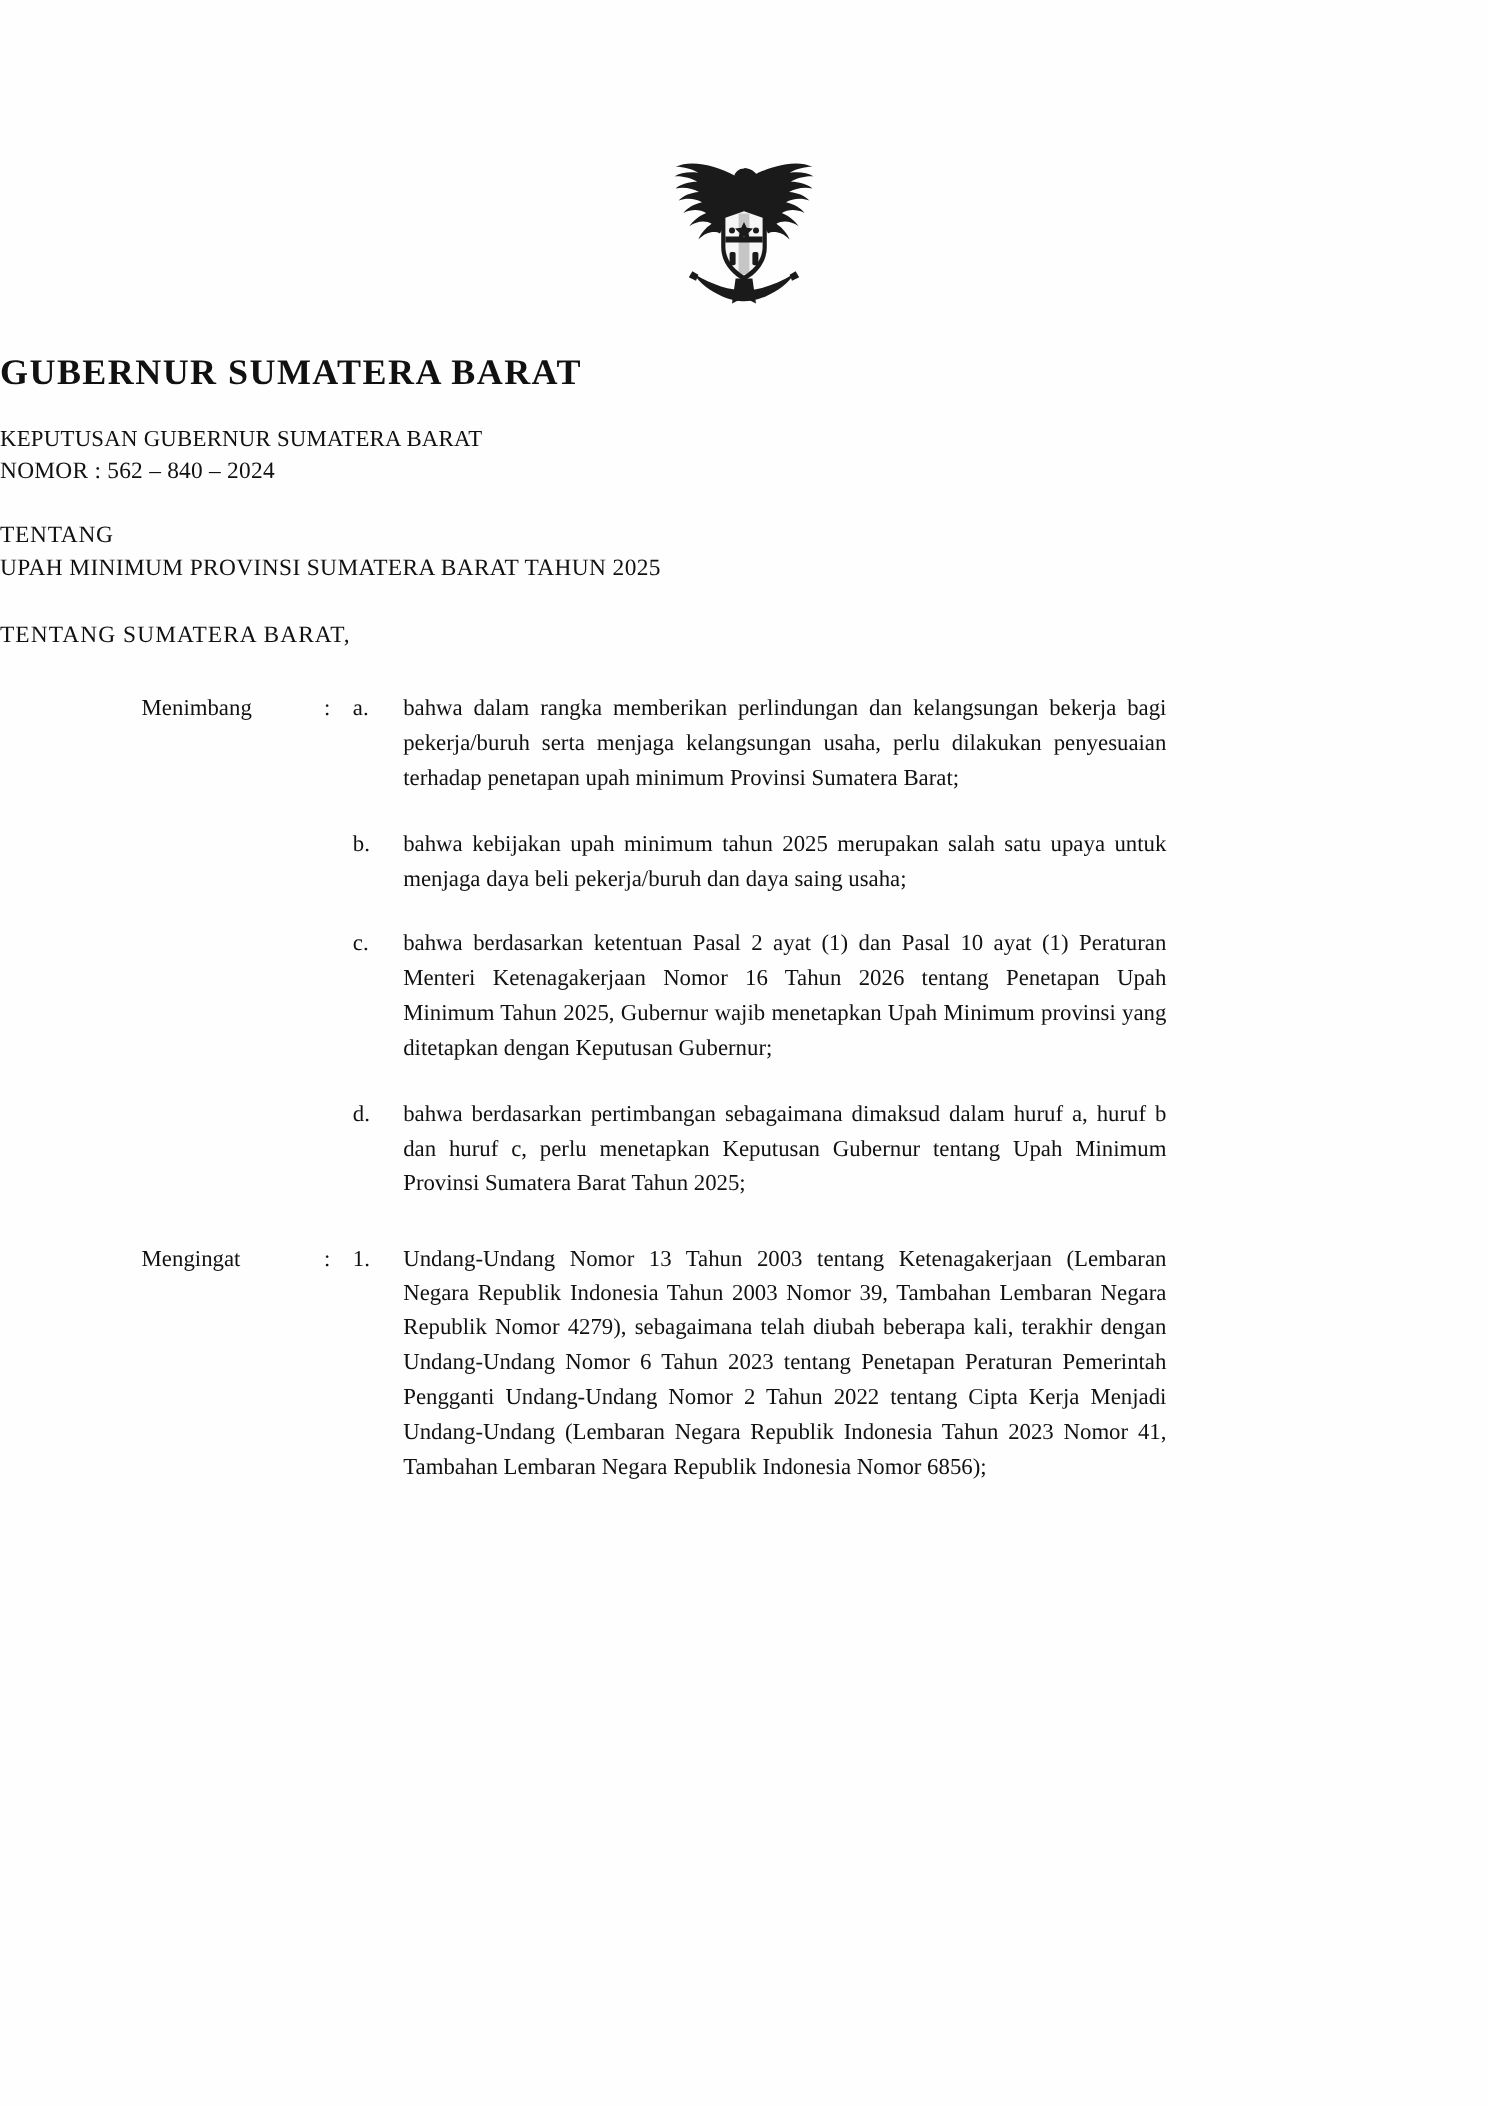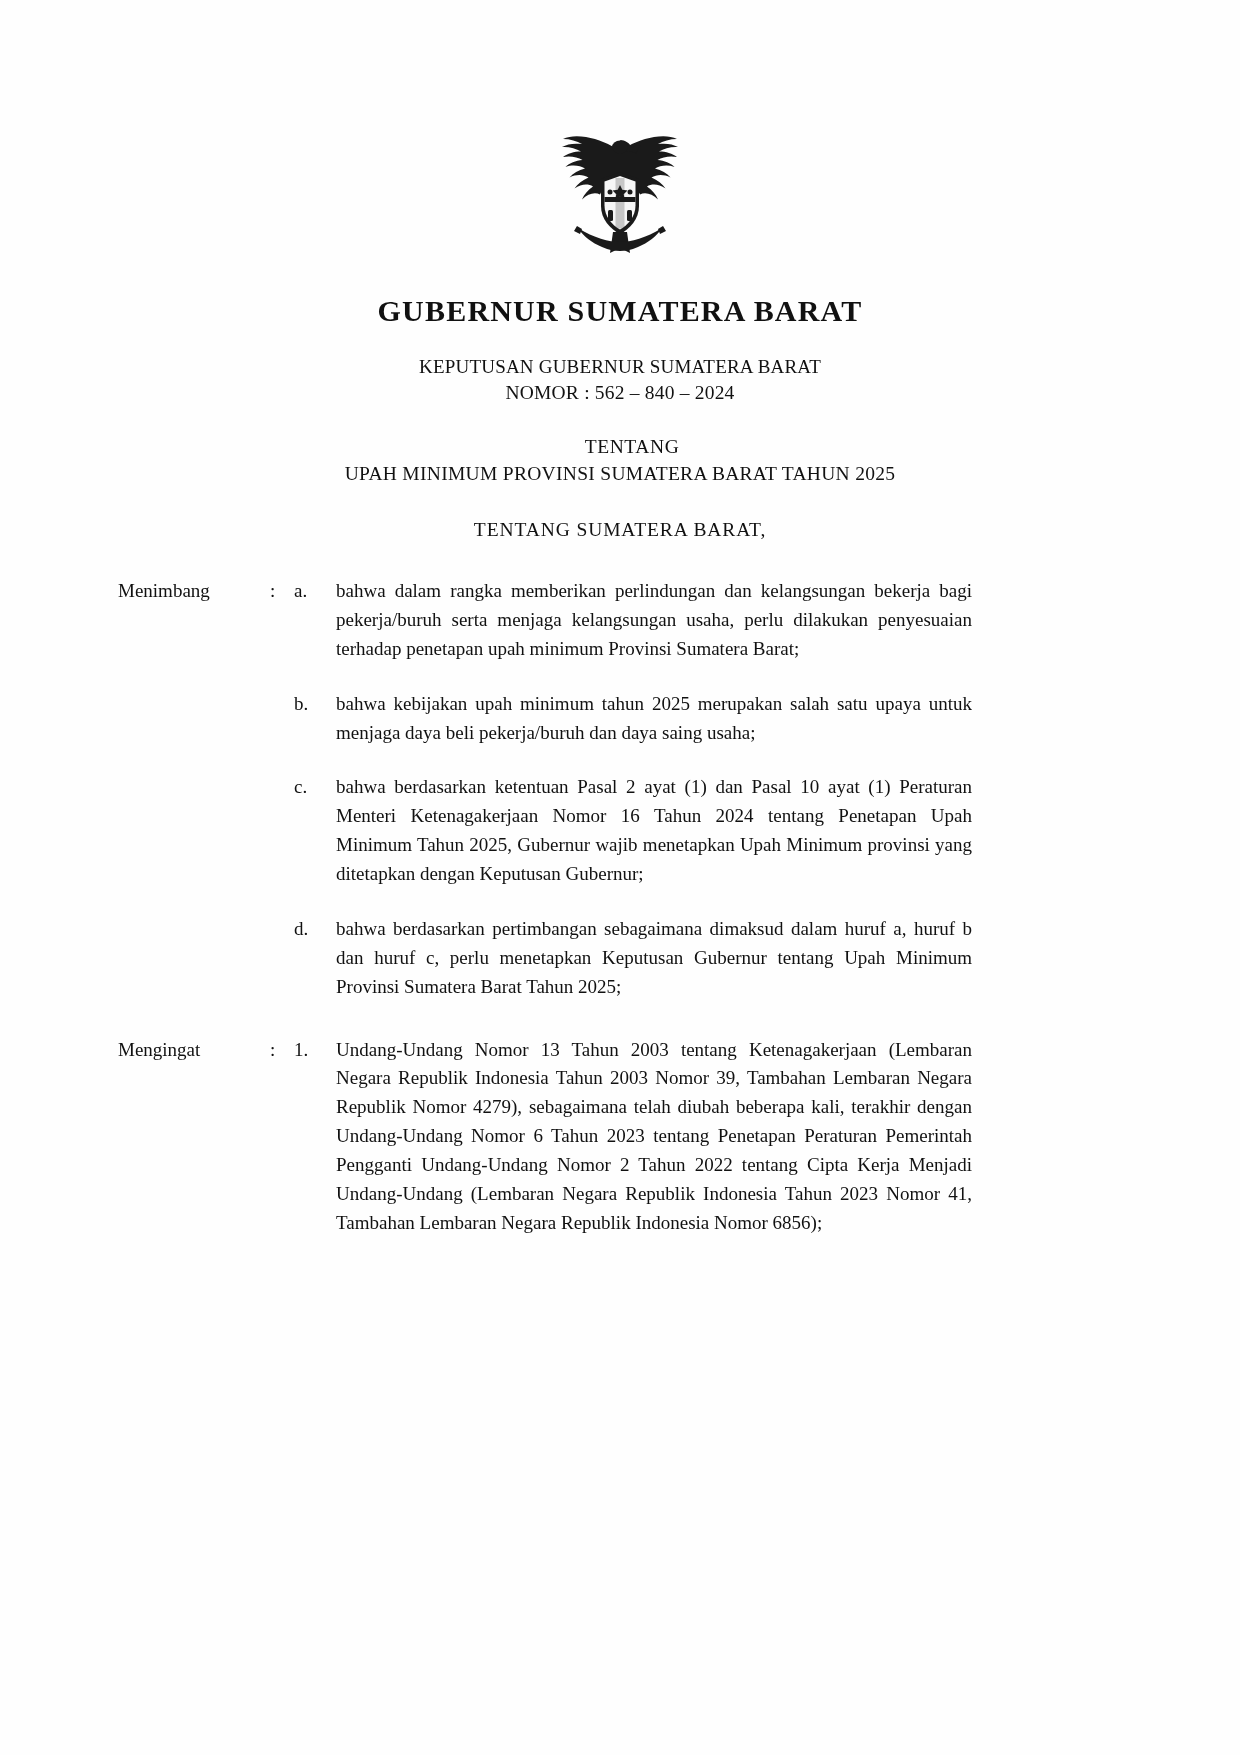--- a/index.html
+++ b/index.html
@@ -31,21 +31,21 @@
     justify-content: center;
     padding-top: 112px;
   }
   .emblem {
     width: 130px;
     height: 150px;
   }
 
   
   .heading-block {
-    text-align: center;
+    text-align: left;
     margin-top: 32px;
   }
   .gov-title {
     font-size: 30px;
     font-weight: bold;
     letter-spacing: 1.2px;
     font-family: "Liberation Serif", serif;
   }
   .kep-line1 {
     margin-top: 28px;
@@ -54,21 +54,20 @@
   }
   .kep-line2 {
     margin-top: 4px;
     font-size: 19.5px;
     letter-spacing: .2px;
   }
   .tentang {
     margin-top: 32px;
     font-size: 19.5px;
     letter-spacing: .6px;
-    padding-left: 24px;
   }
   .subject {
     margin-top: 5px;
     font-size: 19.5px;
     letter-spacing: .3px;
   }
   .gov-caps {
     margin-top: 34px;
     font-size: 19.5px;
     letter-spacing: .9px;
@@ -180,21 +179,21 @@
       <div class="clause-text">bahwa dalam rangka memberikan perlindungan dan kelangsungan bekerja bagi pekerja/buruh serta menjaga kelangsungan usaha, perlu dilakukan penyesuaian terhadap penetapan upah minimum Provinsi Sumatera Barat;</div>
     </div>
 
     <div class="sub-row">
       <div class="clause-marker">b.</div>
       <div class="clause-text">bahwa kebijakan upah minimum tahun 2025 merupakan salah satu upaya untuk menjaga daya beli pekerja/buruh dan daya saing usaha;</div>
     </div>
 
     <div class="sub-row">
       <div class="clause-marker">c.</div>
-      <div class="clause-text">bahwa berdasarkan ketentuan Pasal 2 ayat (1) dan Pasal 10 ayat (1) Peraturan Menteri Ketenagakerjaan Nomor 16 Tahun 2024 tentang Penetapan Upah Minimum Tahun 2025, Gubernur wajib menetapkan Upah Minimum provinsi yang ditetapkan dengan Keputusan Gubernur;</div>
+      <div class="clause-text">bahwa berdasarkan ketentuan Pasal 2 ayat (1) dan Pasal 10 ayat (1) Peraturan Menteri Ketenagakerjaan Nomor 16 Tahun 2026 tentang Penetapan Upah Minimum Tahun 2025, Gubernur wajib menetapkan Upah Minimum provinsi yang ditetapkan dengan Keputusan Gubernur;</div>
     </div>
 
     <div class="sub-row">
       <div class="clause-marker">d.</div>
       <div class="clause-text">bahwa berdasarkan pertimbangan sebagaimana dimaksud dalam huruf a, huruf b dan huruf c, perlu menetapkan Keputusan Gubernur tentang Upah Minimum Provinsi Sumatera Barat Tahun 2025;</div>
     </div>
 
     <div class="clause-row mengingat-gap">
       <div class="clause-label">Mengingat</div>
       <div class="clause-colon">:</div>

